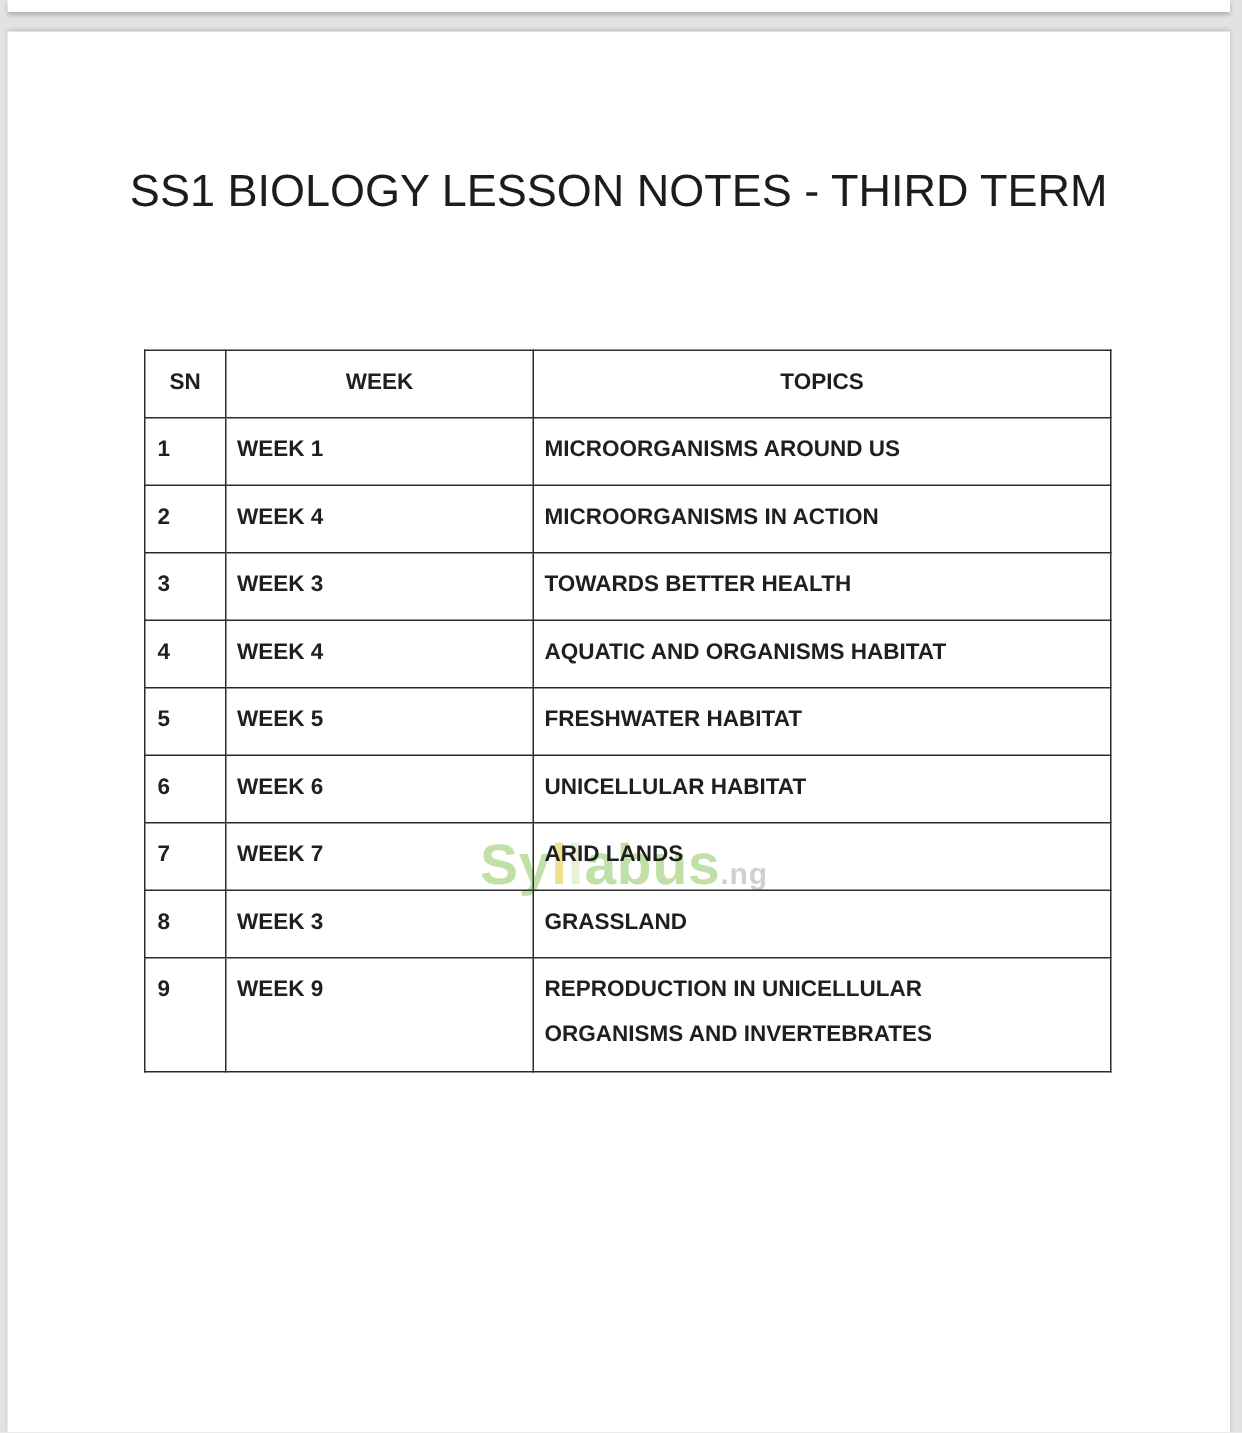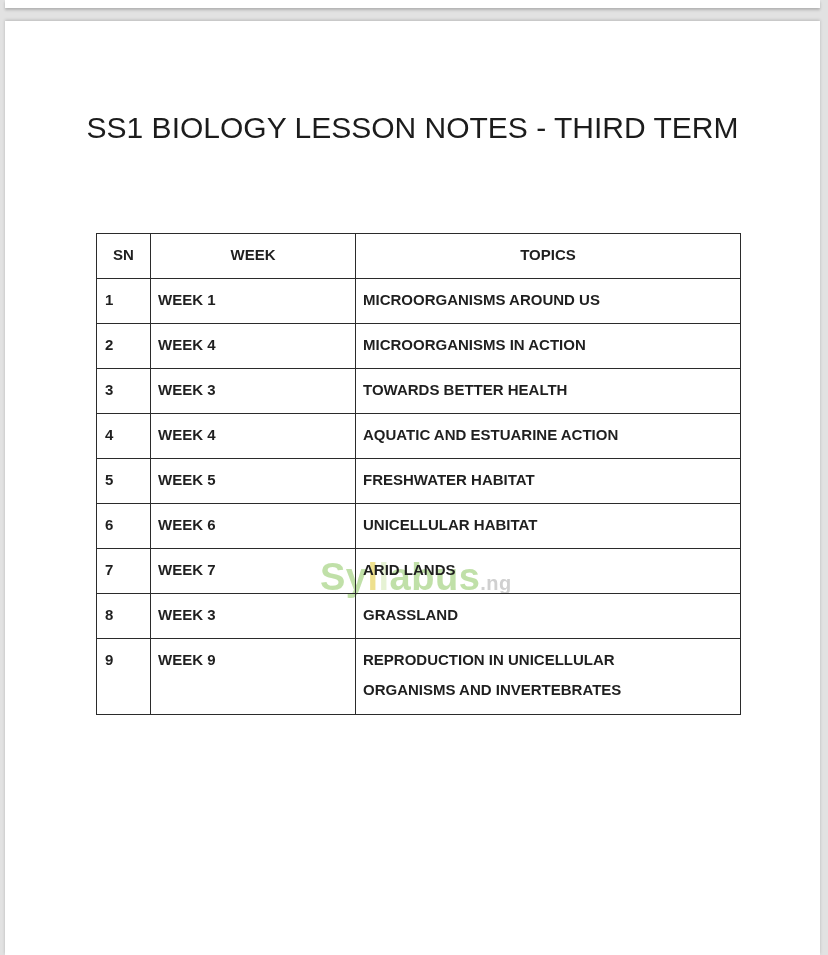--- a/index.html
+++ b/index.html
@@ -122,21 +122,21 @@
         <td class="topic-cell">MICROORGANISMS IN ACTION</td>
       </tr>
       <tr>
         <td class="sn-cell">3</td>
         <td class="week-cell">WEEK 3</td>
         <td class="topic-cell">TOWARDS BETTER HEALTH</td>
       </tr>
       <tr>
         <td class="sn-cell">4</td>
         <td class="week-cell">WEEK 4</td>
-        <td class="topic-cell">AQUATIC AND ESTUARINE ACTION</td>
+        <td class="topic-cell">AQUATIC AND ORGANISMS HABITAT</td>
       </tr>
       <tr>
         <td class="sn-cell">5</td>
         <td class="week-cell">WEEK 5</td>
         <td class="topic-cell">FRESHWATER HABITAT</td>
       </tr>
       <tr>
         <td class="sn-cell">6</td>
         <td class="week-cell">WEEK 6</td>
         <td class="topic-cell">UNICELLULAR HABITAT</td>

